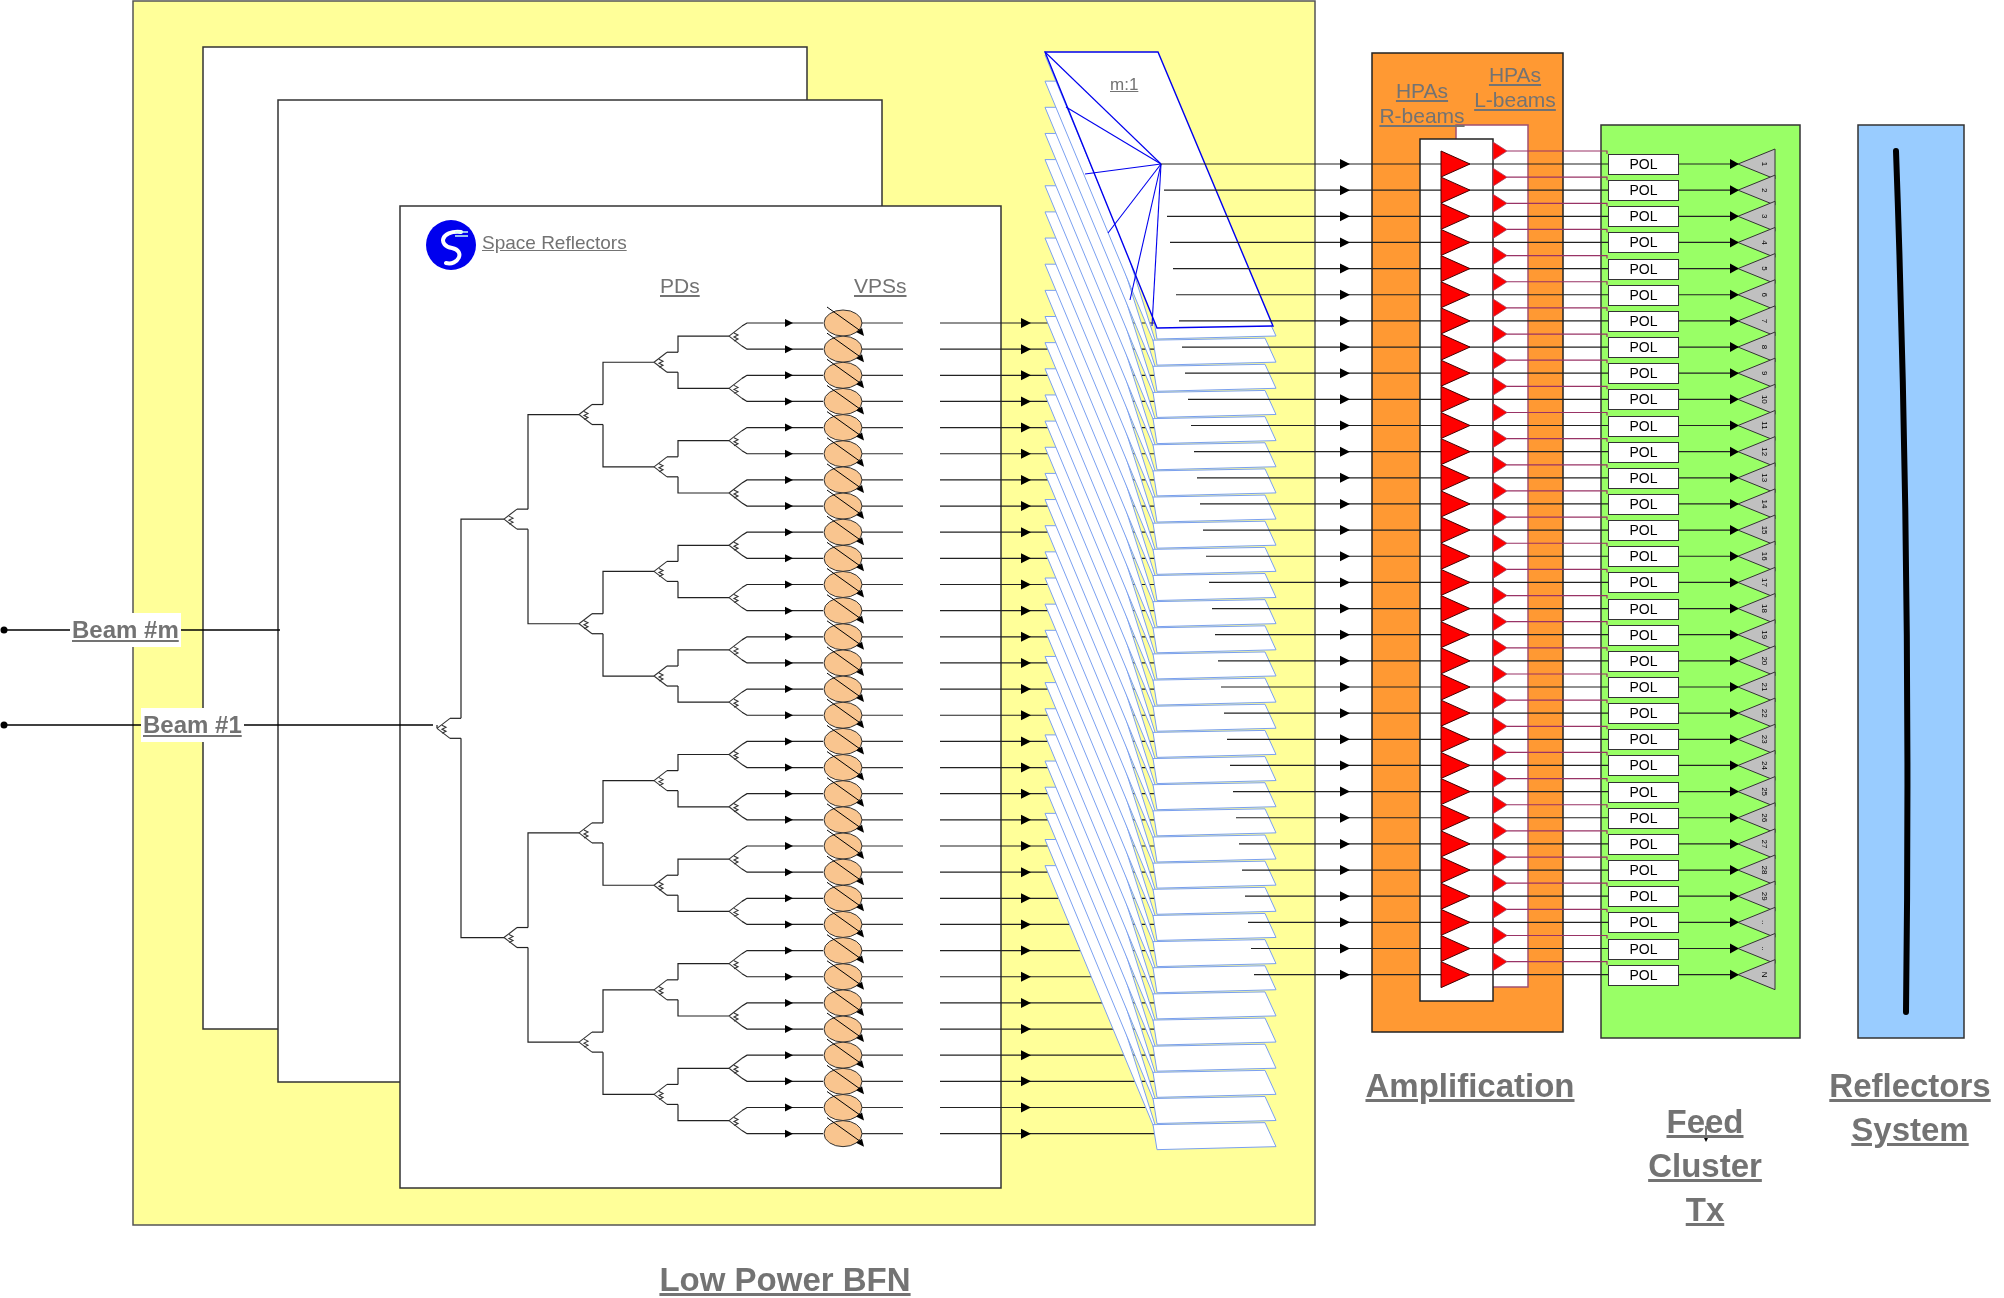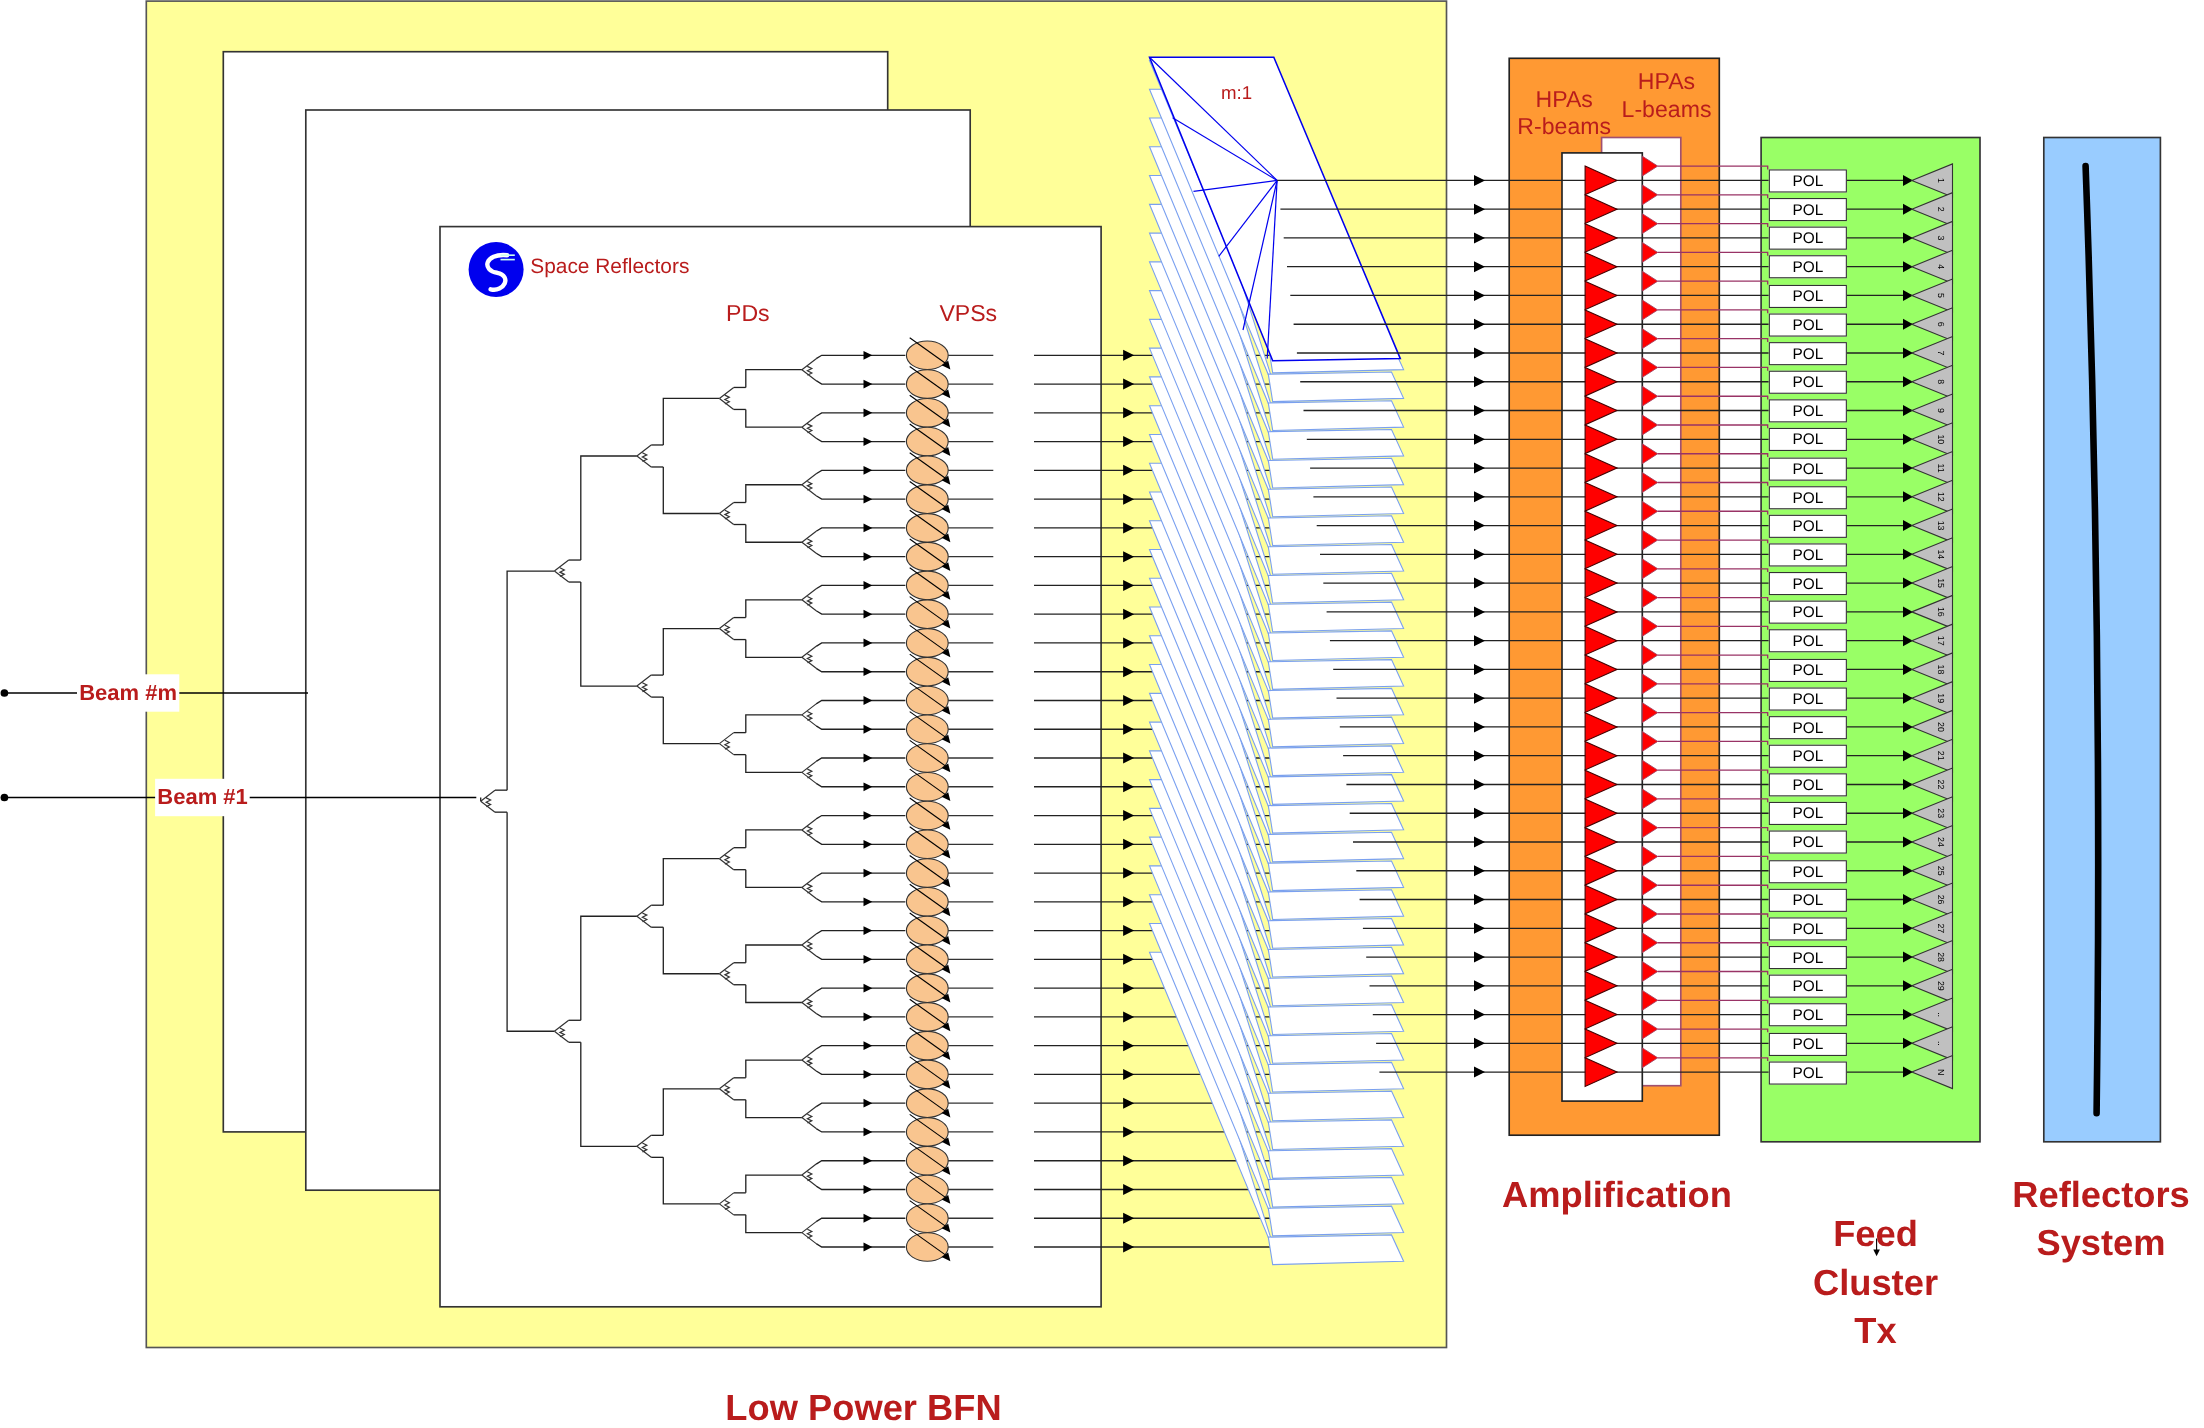--- a/index.html
+++ b/index.html
@@ -1,20 +1,20 @@
 <!DOCTYPE html>
 <html><head>
 <meta charset="utf-8">
 <style>
   html, body { margin: 0; padding: 0; background: #ffffff; }
   body { width: 2004px; height: 1298px; overflow: hidden; position: relative; font-family: "Liberation Sans", sans-serif; }
   #stage { position: absolute; left: 0; top: 0; }
-  .lbl { position: absolute; font-family: "Liberation Sans", sans-serif; color: #b91c1c; white-space: nowrap; }
+  .lbl { position: absolute; font-family: "Liberation Sans", sans-serif; color: #737373; white-space: nowrap; text-decoration: underline; }
   .big { font-weight: bold; font-size: 33px; line-height: 44px; text-align: center; }
-  .beam { font-weight: bold; font-size: 20px; background: #fff; padding: 0 2px; line-height: 34px; }
+  .beam { font-weight: bold; font-size: 24px; background: #fff; padding: 0 2px; line-height: 34px; }
   .small { font-size: 21px; line-height: 25px; text-align: center; }
 </style>
 </head>
 <body>
 
 <svg id="stage" width="2004" height="1298" viewBox="0 0 2004 1298" xmlns="http://www.w3.org/2000/svg">
 
   <rect id="bfn-bg" x="133" y="1" width="1182" height="1224" fill="#ffff99" stroke="#555" stroke-width="1.5"></rect>
 
   <rect x="203" y="47" width="604" height="982" fill="#fff" stroke="#333" stroke-width="1.5"></rect>

